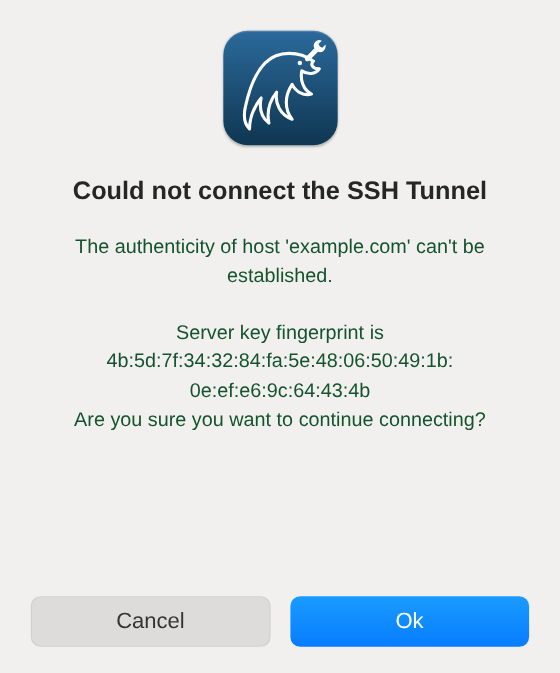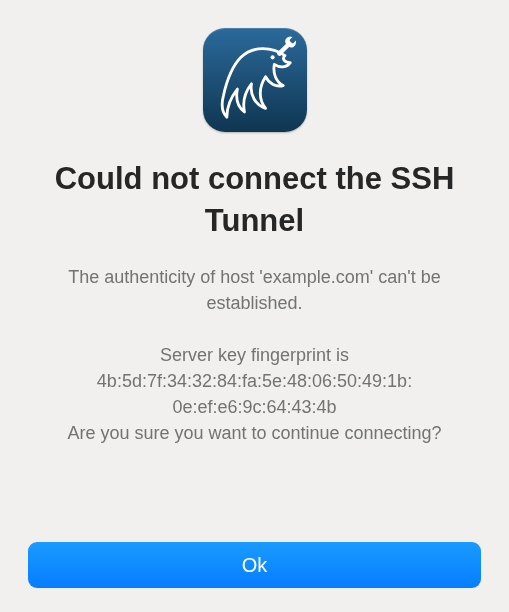--- a/index.html
+++ b/index.html
@@ -35,32 +35,32 @@
       height: 88px;
     }
     .icon-wrap svg.wrench {
       position: absolute;
       right: 8px;
       top: 8px;
       width: 24px;
       height: 24px;
     }
     h1.title {
-      font-size: 31px;
+      font-size: 23px;
       font-weight: 700;
       text-align: center;
       line-height: 1.35;
       margin-bottom: 22px;
       color: #262626;
     }
     .message {
       font-size: 18px;
       line-height: 1.45;
       text-align: center;
-      color: #737373;
+      color: #14532d;
       max-width: 460px;
       margin-bottom: 30px;
       white-space: pre-line;
     }
     .buttons {
       display: flex;
       gap: 18px;
       width: 100%;
       margin-top: auto;
     }
@@ -101,14 +101,15 @@
 SSH Tunnel</h1>
 
 <div class="message">The authenticity of host 'example.com' can't be established.
 
 Server key fingerprint is
 4b:5d:7f:34:32:84:fa:5e:48:06:50:49:1b:
 0e:ef:e6:9c:64:43:4b
 Are you sure you want to continue connecting?</div>
 
 <div class="buttons">
+  <button class="btn btn-cancel">Cancel</button>
   <button class="btn btn-ok">Ok</button>
 </div>
 
 </body></html>

